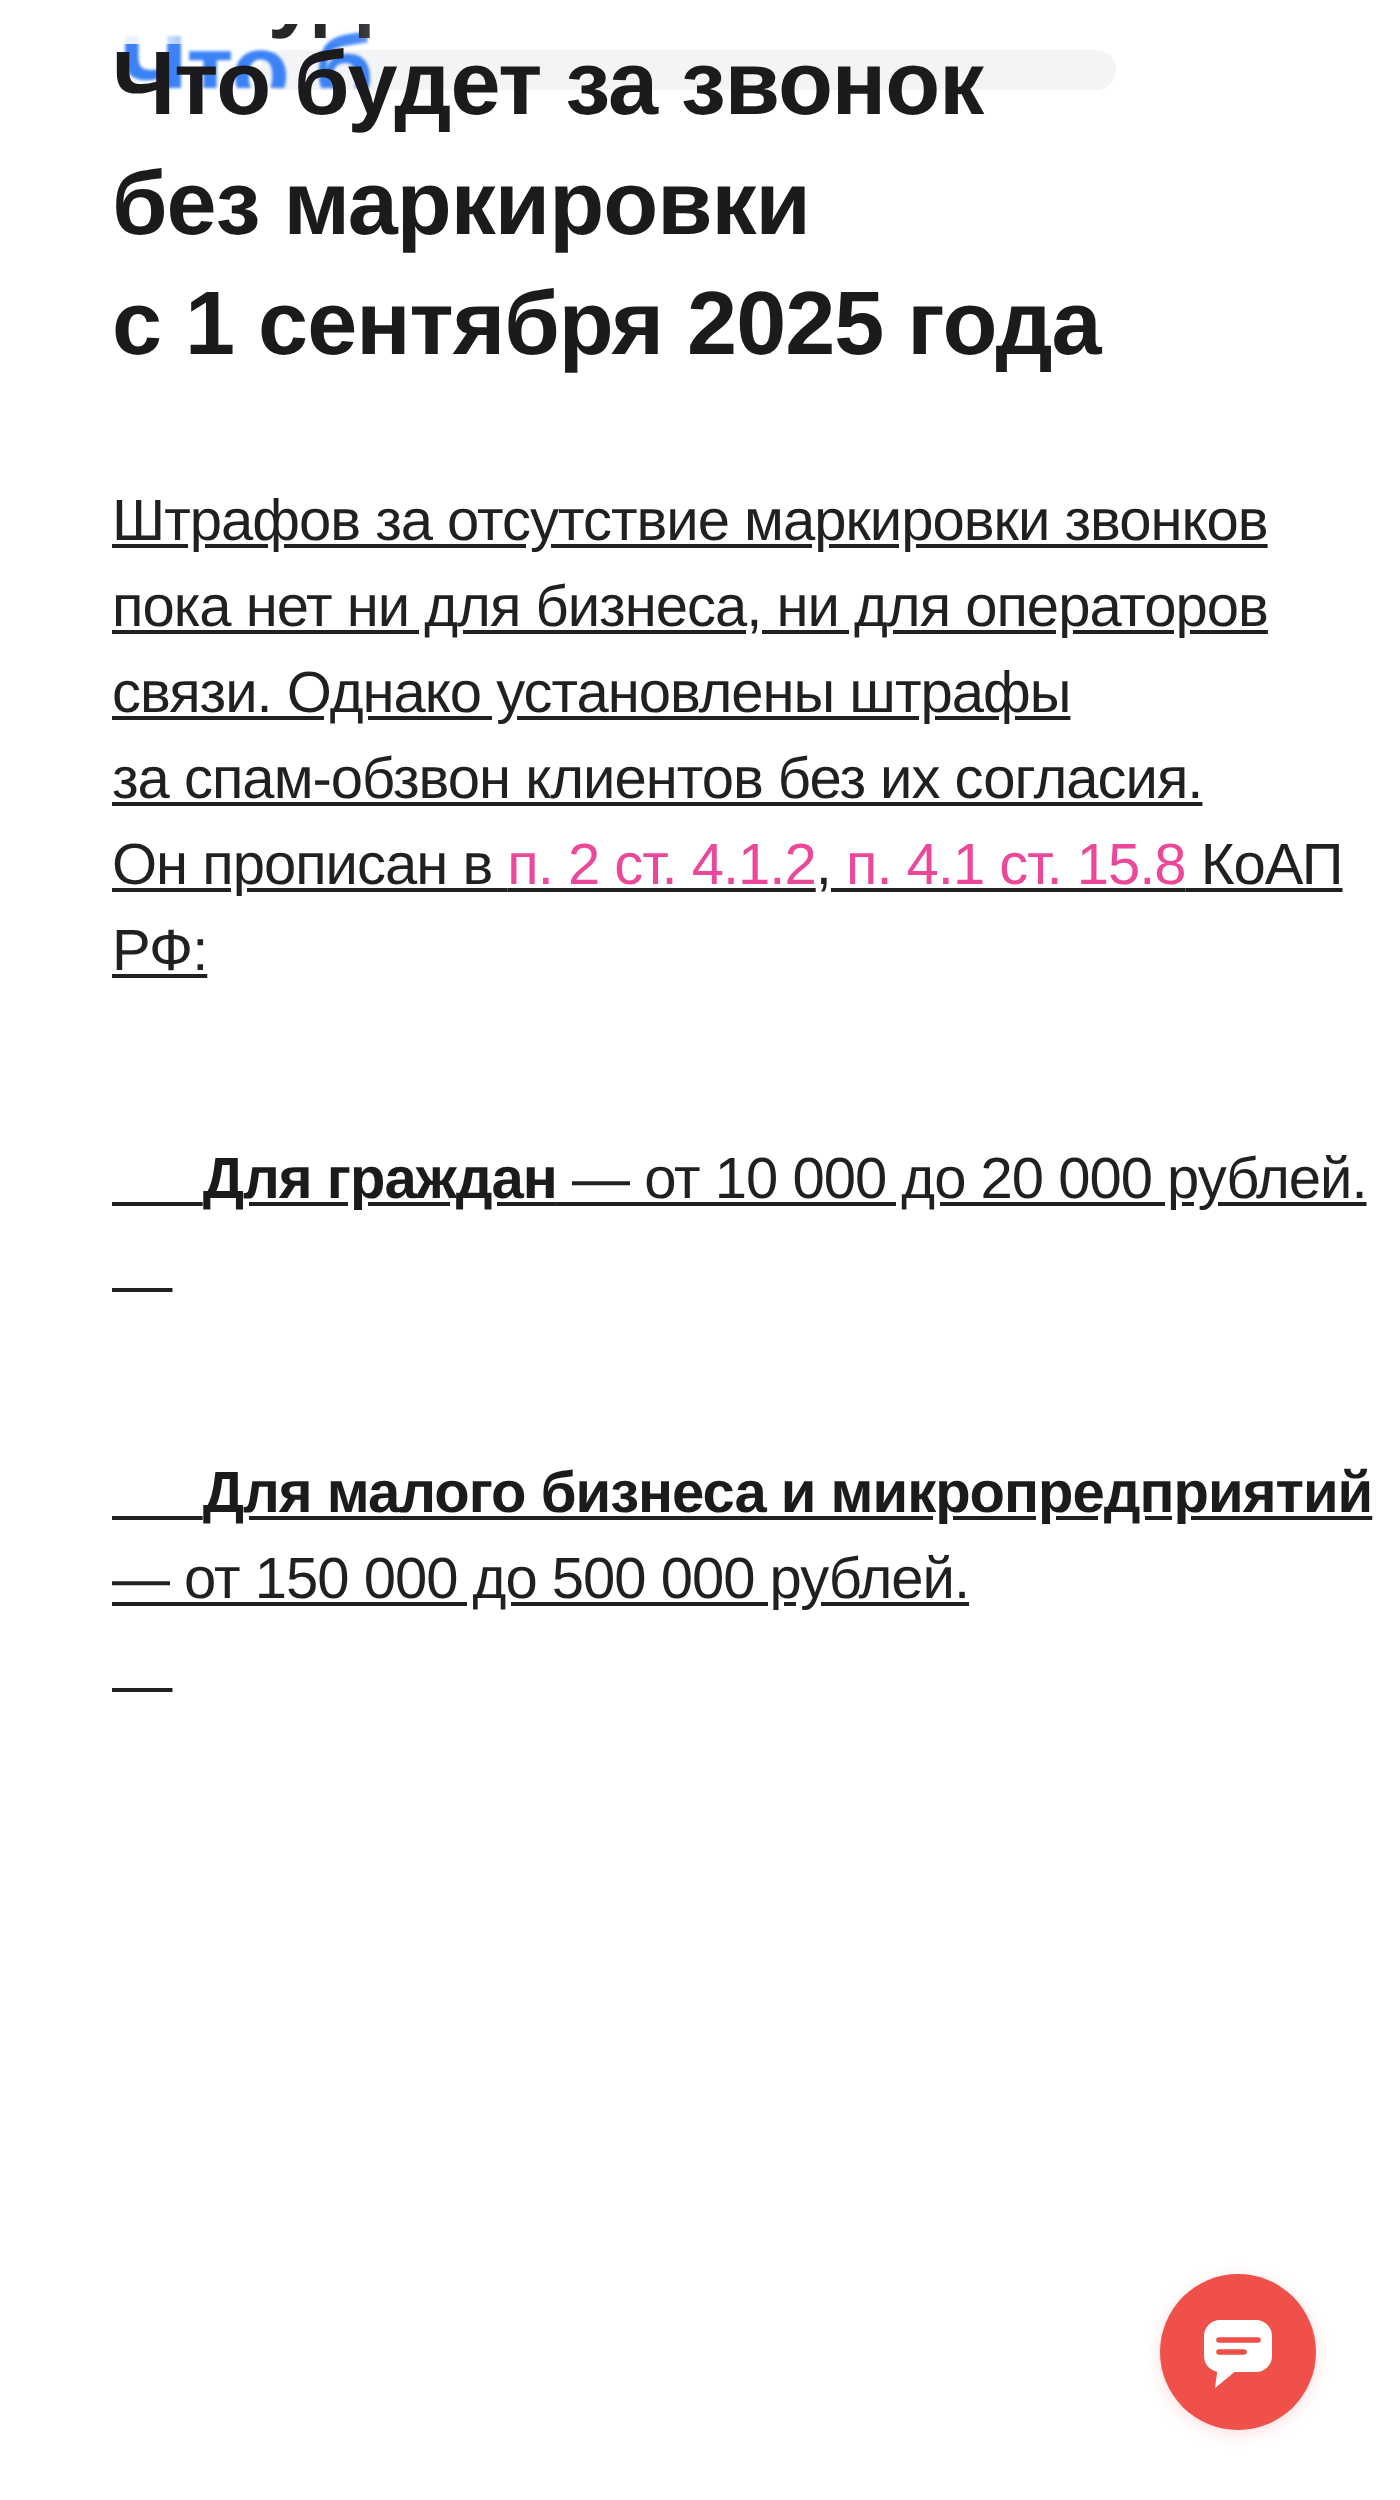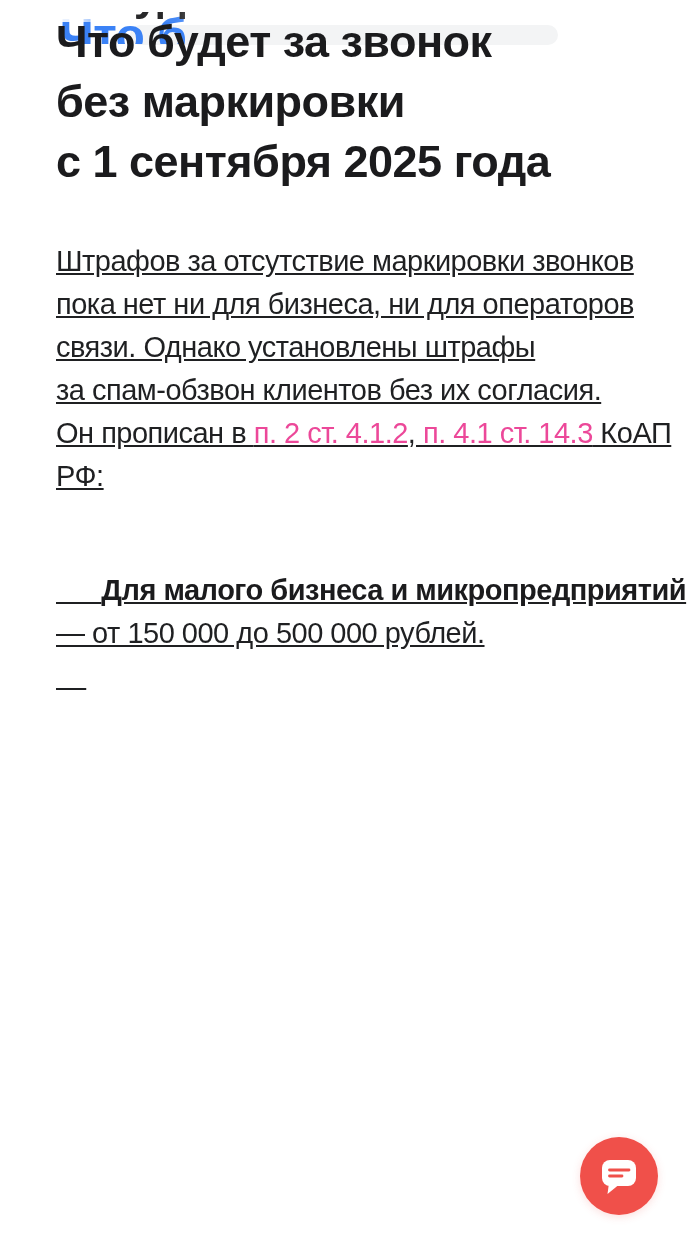--- a/index.html
+++ b/index.html
@@ -82,23 +82,26 @@
   <div class="content">
 
     <h1 class="title">Что будет за звонок
 без маркировки
 с 1 сентября 2025 года</h1>
 
     <p class="para first"><span>Штрафов за отсутствие маркировки звонков
 пока нет ни для бизнеса, ни для операторов
 связи. Однако установлены штрафы
 за спам-обзвон клиентов без их согласия.
-Он прописан в </span><a href="#" class="link">п. 2 ст. 4.1.2</a><span>, </span><a href="#" class="link">п. 4.1 ст. 14.3</a><span> КоАП
+Он прописан в </span><a href="#" class="link">п. 2 ст. 4.1.2</a><span>, </span><a href="#" class="link">п. 4.1 ст. 15.8</a><span> КоАП
 РФ:</span></p>
 
+    <p class="para">
+      <span class="lead">Для граждан</span><span> — от 10 000 до 20 000 рублей.</span>
+    </p>
 
 
 
     <p class="para">
       <span class="lead">Для малого бизнеса и микропредприятий</span><span>
 — от 150 000 до 500 000 рублей.</span>
     </p>
 
   </div>
 

